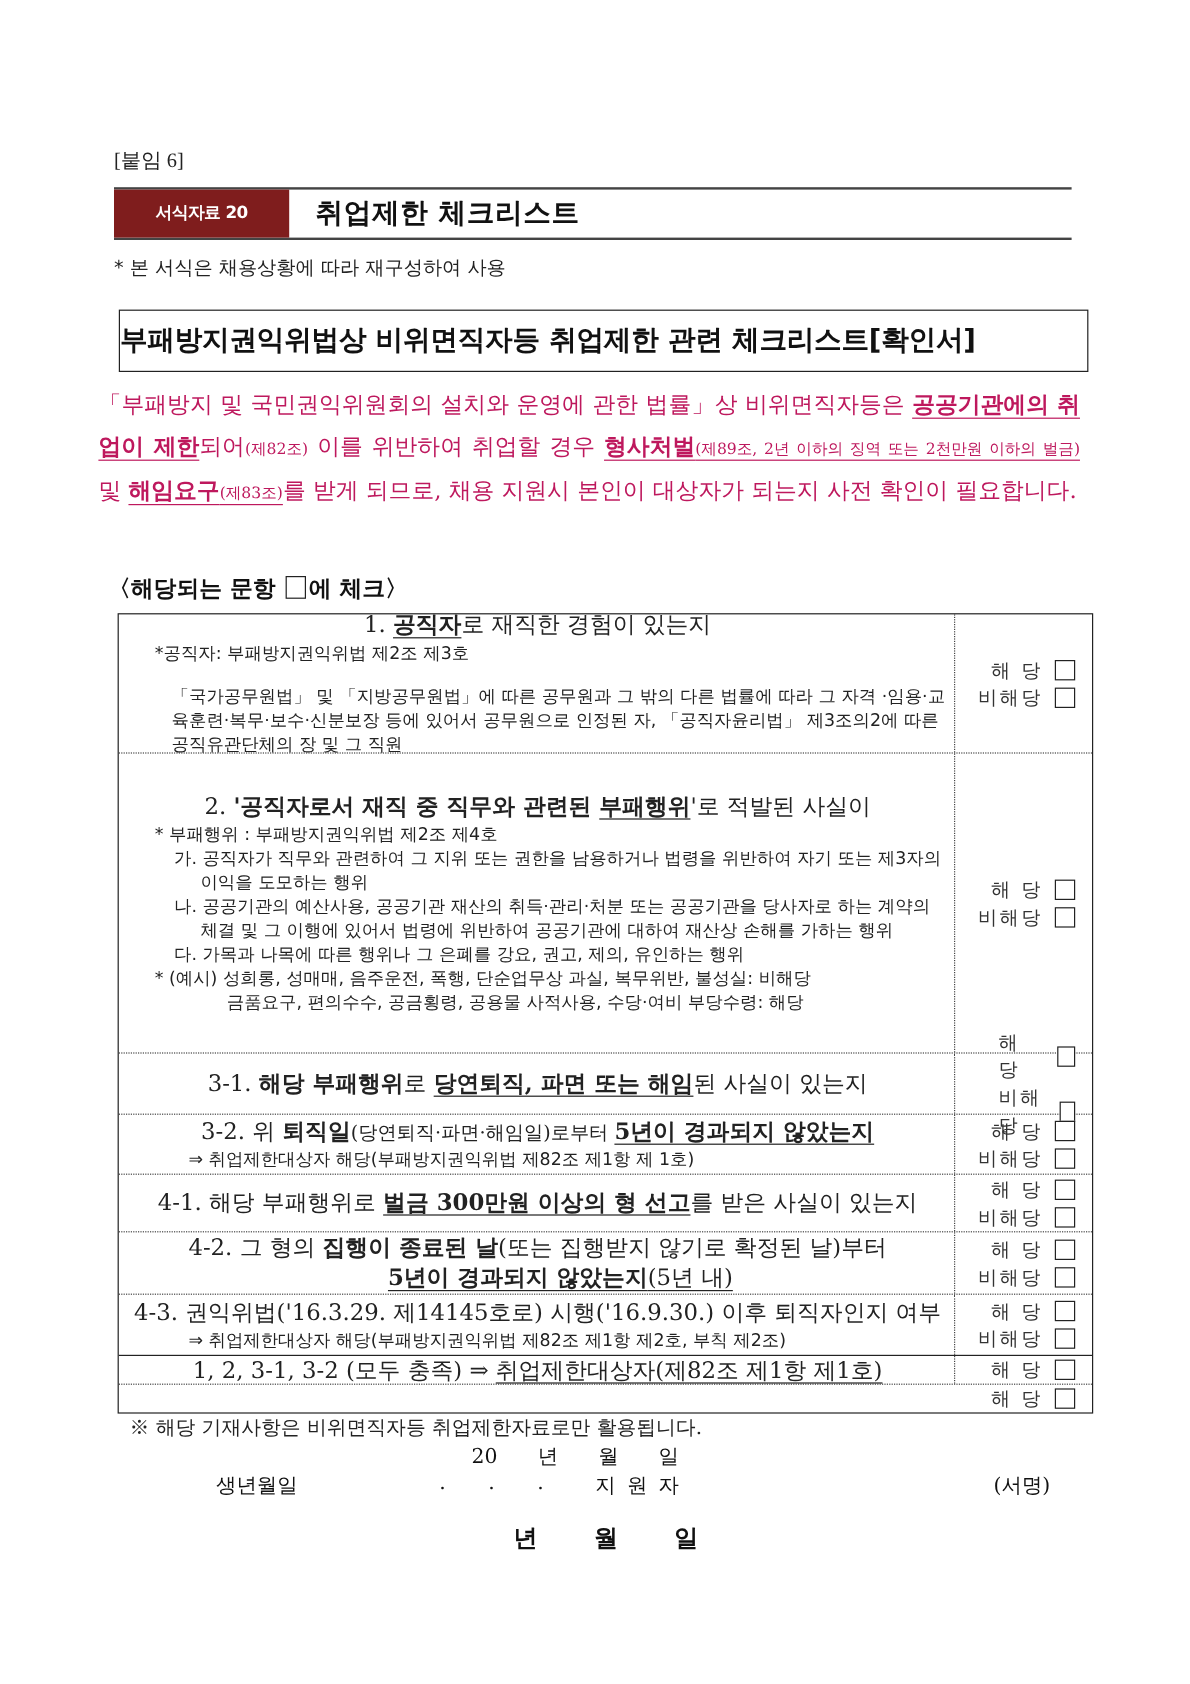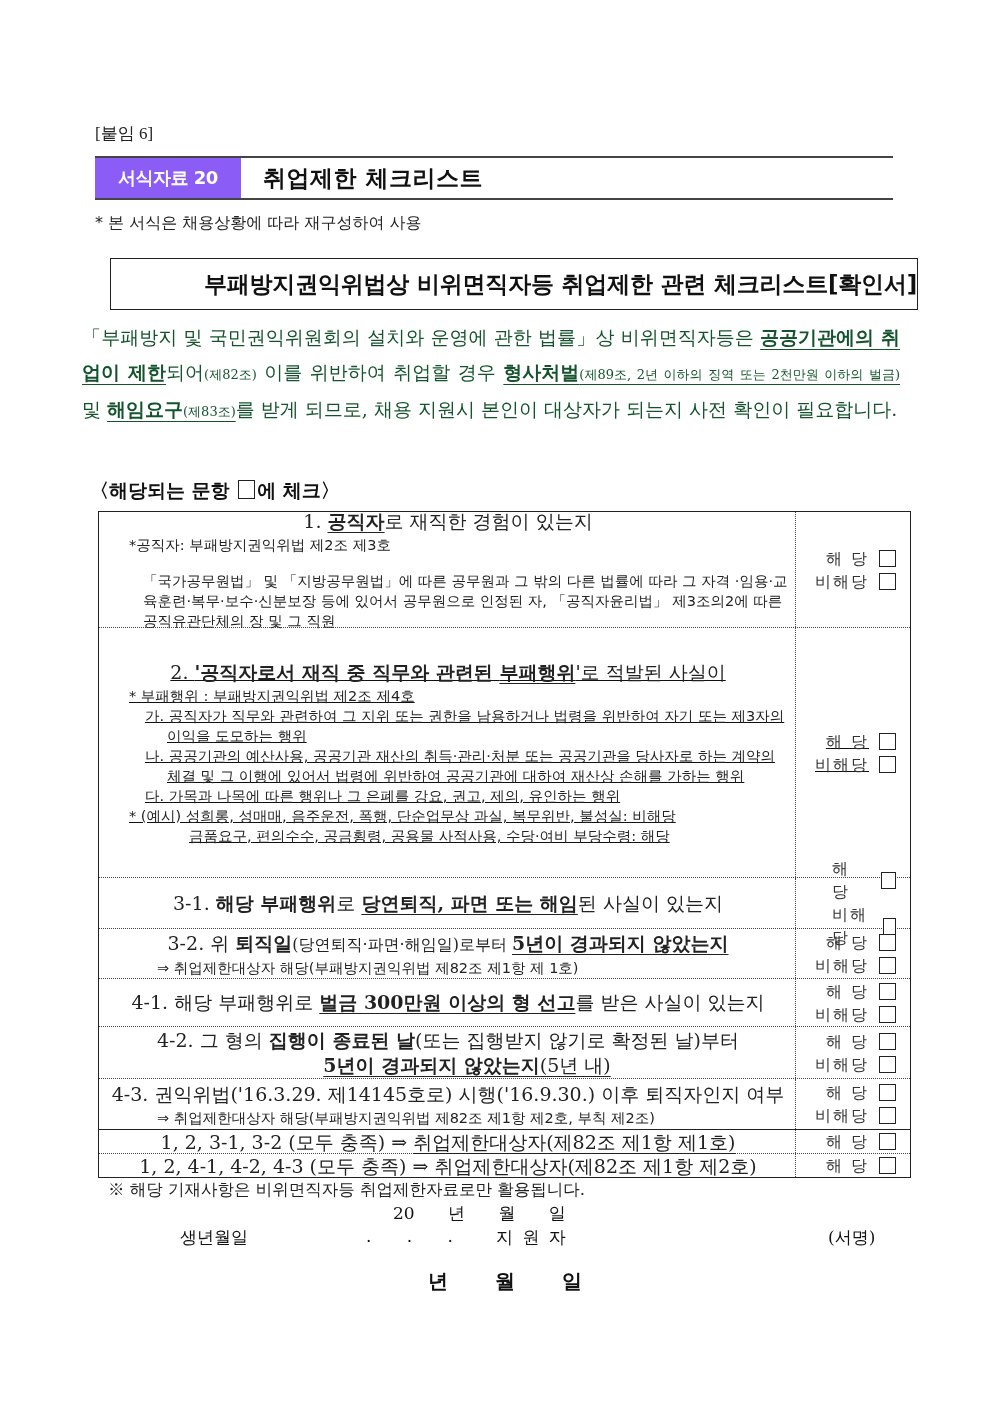--- a/index.html
+++ b/index.html
@@ -5,32 +5,32 @@
   html, body { margin: 0; padding: 0; background: #ffffff; }
   body { width: 992px; height: 1403px; position: relative; overflow: hidden;
          font-family: "DejaVu Sans", "Liberation Sans", sans-serif; color: #111; }
   .abs { position: absolute; }
 
   #attach { left: 95px; top: 122px; font-size: 17px; font-family: "Liberation Serif", serif; color: #222; }
 
   #title-bar { left: 95px; top: 156px; width: 798px; height: 40px;
                border-top: 2px solid #444; border-bottom: 2px solid #444; }
   #title-badge { position: absolute; left: 0; top: 0; height: 40px; width: 146px;
-                 background: #8b5cf6; color: #fff; font-size: 18px; font-weight: bold;
+                 background: #7f1d1d; color: #fff; font-size: 14px; font-weight: bold;
                  line-height: 40px; text-align: center; letter-spacing: -0.5px; }
   #title-text { position: absolute; left: 168px; top: 0; line-height: 40px;
                 font-size: 23px; font-weight: bold; letter-spacing: 0.5px; }
 
   #note-top { left: 95px; top: 213px; font-size: 16px; color: #222; }
 
   #box-title { left: 99px; top: 258px; width: 806px; height: 50px; border: 1.5px solid #222;
-               font-size: 23px; font-weight: bold; line-height: 50px; text-align: right; letter-spacing: -0.2px; margin-left: 11px; }
+               font-size: 23px; font-weight: bold; line-height: 50px; text-align: left; letter-spacing: -0.2px; }
 
   #intro { left: 82px; top: 320px; width: 818px; font-size: 19px; line-height: 35px;
-           font-family: "DejaVu Serif", serif; text-align: justify; color: #14532d; }
+           font-family: "DejaVu Serif", serif; text-align: justify; color: #be185d; }
   #intro .b { font-weight: bold; }
   #intro .u { text-decoration: underline; text-underline-offset: 5px; }
   #intro .sm { font-size: 13px; }
 
   #check-heading { left: 90px; top: 478px; font-size: 19px; font-weight: bold; font-family: "DejaVu Serif", serif; }
   .cb-inline { display: inline-block; width: 15px; height: 17px; border: 1.5px solid #222; vertical-align: -2px; margin: 0 2px; }
 
   #checklist { left: 98px; top: 511px; width: 813px; border: 1.5px solid #222; box-sizing: border-box; }
   .row { display: flex; border-top: 1px dotted #444; box-sizing: border-box; }
   .row:first-child { border-top: none; }
@@ -94,21 +94,21 @@
           <span>해 당</span>
           <span class="cb"></span>
         </div>
       <div class="opt">
           <span>비해당</span>
           <span class="cb"></span>
         </div>
     </div>
   </div>
 
-  <div class="row" style="height:250px;text-decoration:underline;">
+  <div class="row" style="height:250px;">
     <div class="q">
       <div class="qh">
         <span>2. </span><span class="b">'공직자로서 재직 중 직무와 관련된 </span><span class="b u">부패행위</span><span>'로 적발된 사실이</span>
       </div>
       <div class="sub ind1">* 부패행위 : 부패방지권익위법 제2조 제4호</div>
       <div class="sub hang">가. 공직자가 직무와 관련하여 그 지위 또는 권한을 남용하거나 법령을 위반하여 자기 또는 제3자의 이익을 도모하는 행위</div>
       <div class="sub hang">나. 공공기관의 예산사용, 공공기관 재산의 취득·관리·처분 또는 공공기관을 당사자로 하는 계약의 체결 및 그 이행에 있어서 법령에 위반하여 공공기관에 대하여 재산상 손해를 가하는 행위</div>
       <div class="sub" style="padding-left:38px;">다. 가목과 나목에 따른 행위나 그 은폐를 강요, 권고, 제의, 유인하는 행위</div>
       <div class="sub ind1">* (예시) 성희롱, 성매매, 음주운전, 폭행, 단순업무상 과실, 복무위반, 불성실: 비해당</div>
       <div class="sub ind4">금품요구, 편의수수, 공금횡령, 공용물 사적사용, 수당·여비 부당수령: 해당</div>
@@ -229,25 +229,20 @@
     </div>
     <div class="a">
       <div class="opt" style="line-height:22px;">
           <span>해 당</span>
           <span class="cb"></span>
         </div>
     </div>
   </div>
 
   <div class="row" style="height:24px;">
-    <div class="q" style="padding-top:0;padding-bottom:0;">
-      <div class="qh" style="line-height:22px;">
-        <span>1, 2, 4-1, 4-2, 4-3 (모두 충족) ⇒ </span><span class="u">취업제한대상자(제82조 제1항 제2호)</span>
-      </div>
-    </div>
     <div class="a">
       <div class="opt" style="line-height:22px;">
           <span>해 당</span>
           <span class="cb"></span>
         </div>
     </div>
   </div>
 </div>
 
 <div id="footer-note" class="abs">※ 해당 기재사항은 비위면직자등 취업제한자료로만 활용됩니다.</div>

